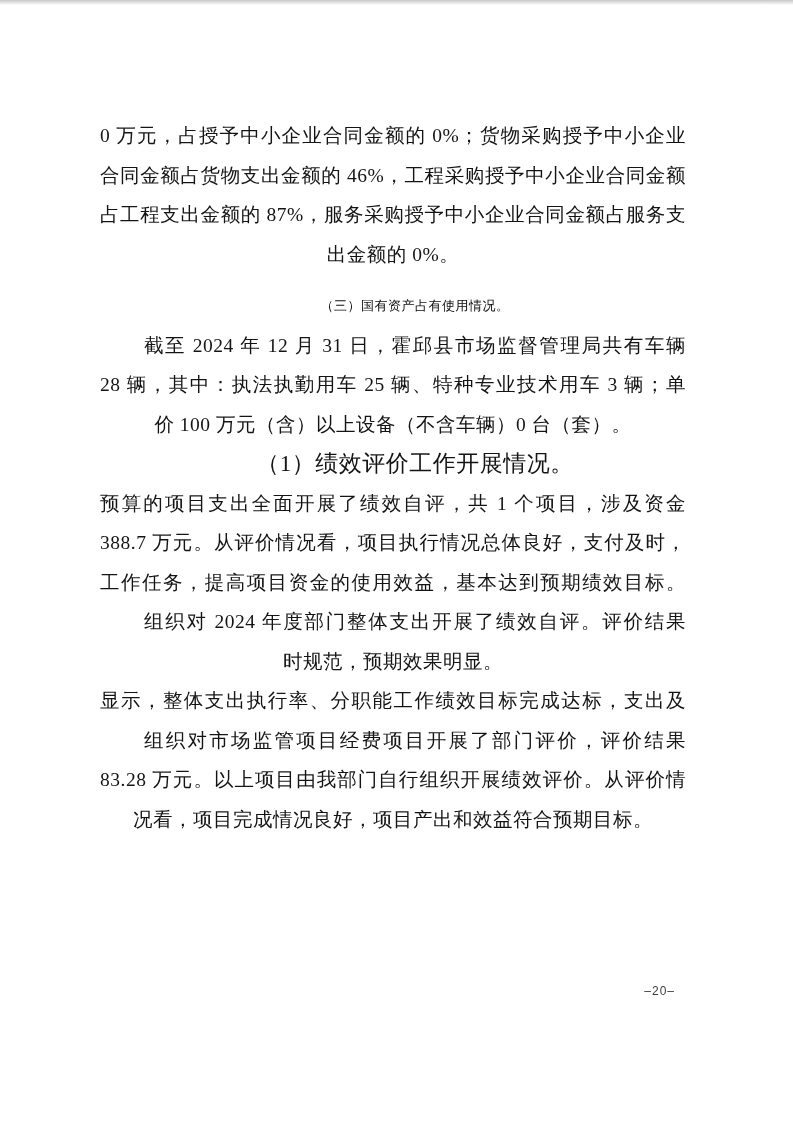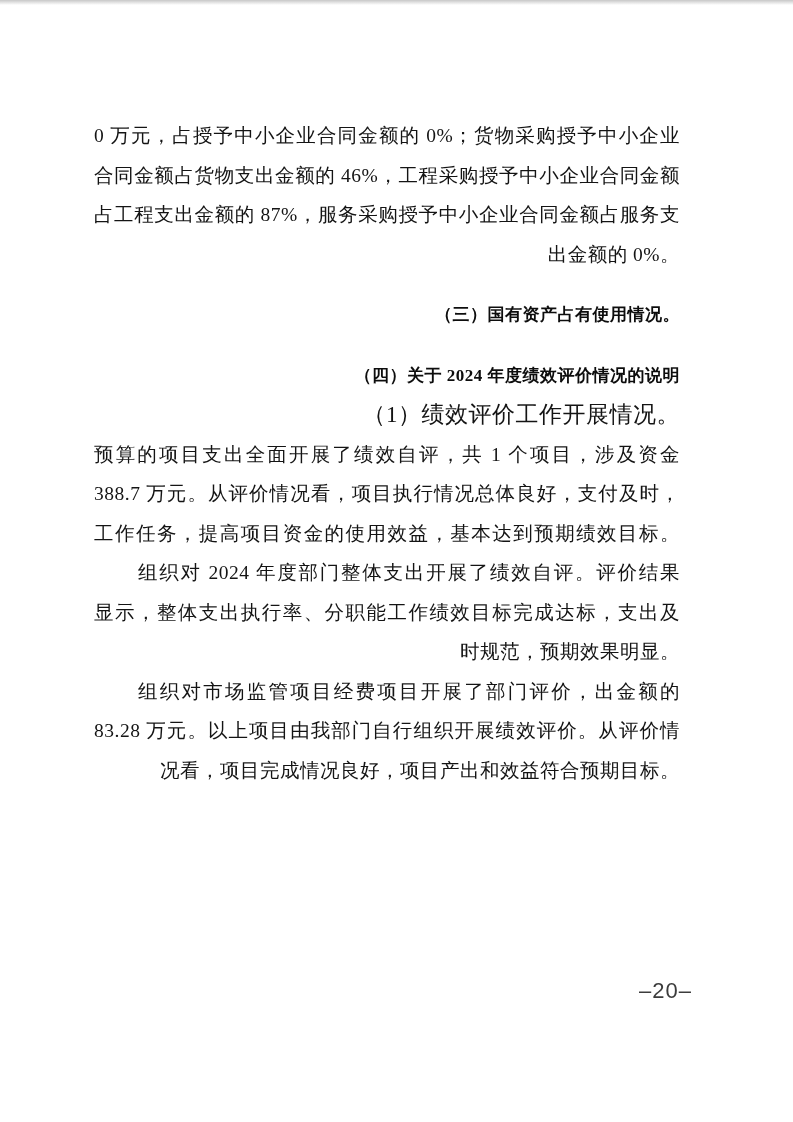--- a/index.html
+++ b/index.html
@@ -19,52 +19,52 @@
   
   .scan-edge {
     position: absolute;
     top: 0; left: 0; right: 0;
     height: 5px;
     background: linear-gradient(#9a9a9a, rgba(255,255,255,0));
     opacity: 0.55;
   }
   .content {
     position: absolute;
-    left: 94px;
+    left: 100px;
     top: 116px;
     width: 586px;
   }
   .line {
     display: block;
     font-size: 19.5px;
     line-height: 39.5px;
     height: 39.5px;
     white-space: nowrap;
-    text-align: right;
+    text-align: center;
     letter-spacing: 0.5px;
   }
   
   .fill {
     white-space: normal;
     text-align: justify;
     text-align-last: justify;
   }
   .ind { padding-left: 44px; }
   .heading {
-    font-weight: bold;
-    font-size: 17px;
-    margin-top: 21px;
+    font-weight: normal;
+    font-size: 13px;
+    margin-top: 12px;
     color: #0d0d0d;
   }
   .sub { font-size: 23px; }
   .footer {
     position: absolute;
     top: 980px;
-    right: 101px;
-    font-size: 22px;
+    right: 118px;
+    font-size: 12px;
     line-height: 22px;
     color: #3c3c3c;
     letter-spacing: 1px;
     font-family: "Liberation Sans", "DejaVu Sans", sans-serif;
     margin-left: 35px;
   }
 </style>
 </head>
 <body>
 
@@ -75,39 +75,43 @@
 
     <div>
       <div class="line fill">0 万元，占授予中小企业合同金额的 0%；货物采购授予中小企业</div>
       <div class="line fill">合同金额占货物支出金额的 46%，工程采购授予中小企业合同金额</div>
       <div class="line fill">占工程支出金额的 87%，服务采购授予中小企业合同金额占服务支</div>
       <div class="line">出金额的 0%。</div>
     </div>
 
     <div class="line heading ind">（三）国有资产占有使用情况。</div>
 
+    <div>
+      <div class="line fill ind">截至 2024 年 12 月 31 日，霍邱县市场监督管理局共有车辆</div>
+      <div class="line fill">28 辆，其中：执法执勤用车 25 辆、特种专业技术用车 3 辆；单</div>
+      <div class="line">价 100 万元（含）以上设备（不含车辆）0 台（套）。</div>
+    </div>
 
-    <div class="line heading ind">（四）关于 2024 年度绩效评价情况的说明</div>
 
     <div class="line sub ind">（1）绩效评价工作开展情况。</div>
 
     <div>
       <div class="line fill">预算的项目支出全面开展了绩效自评，共 1 个项目，涉及资金</div>
       <div class="line fill">388.7 万元。从评价情况看，项目执行情况总体良好，支付及时，</div>
       <div class="line fill">工作任务，提高项目资金的使用效益，基本达到预期绩效目标。</div>
     </div>
 
     <div>
       <div class="line fill ind">组织对 2024 年度部门整体支出开展了绩效自评。评价结果</div>
+      <div class="line">时规范，预期效果明显。</div>
       <div class="line fill">显示，整体支出执行率、分职能工作绩效目标完成达标，支出及</div>
-      <div class="line">时规范，预期效果明显。</div>
     </div>
 
     <div>
-      <div class="line fill ind">组织对市场监管项目经费项目开展了部门评价，出金额的</div>
+      <div class="line fill ind">组织对市场监管项目经费项目开展了部门评价，评价结果</div>
       <div class="line fill">83.28 万元。以上项目由我部门自行组织开展绩效评价。从评价情</div>
       <div class="line">况看，项目完成情况良好，项目产出和效益符合预期目标。</div>
     </div>
 
   </div>
 
   <div class="footer">–20–</div>
 </div>
 
 </body></html>

